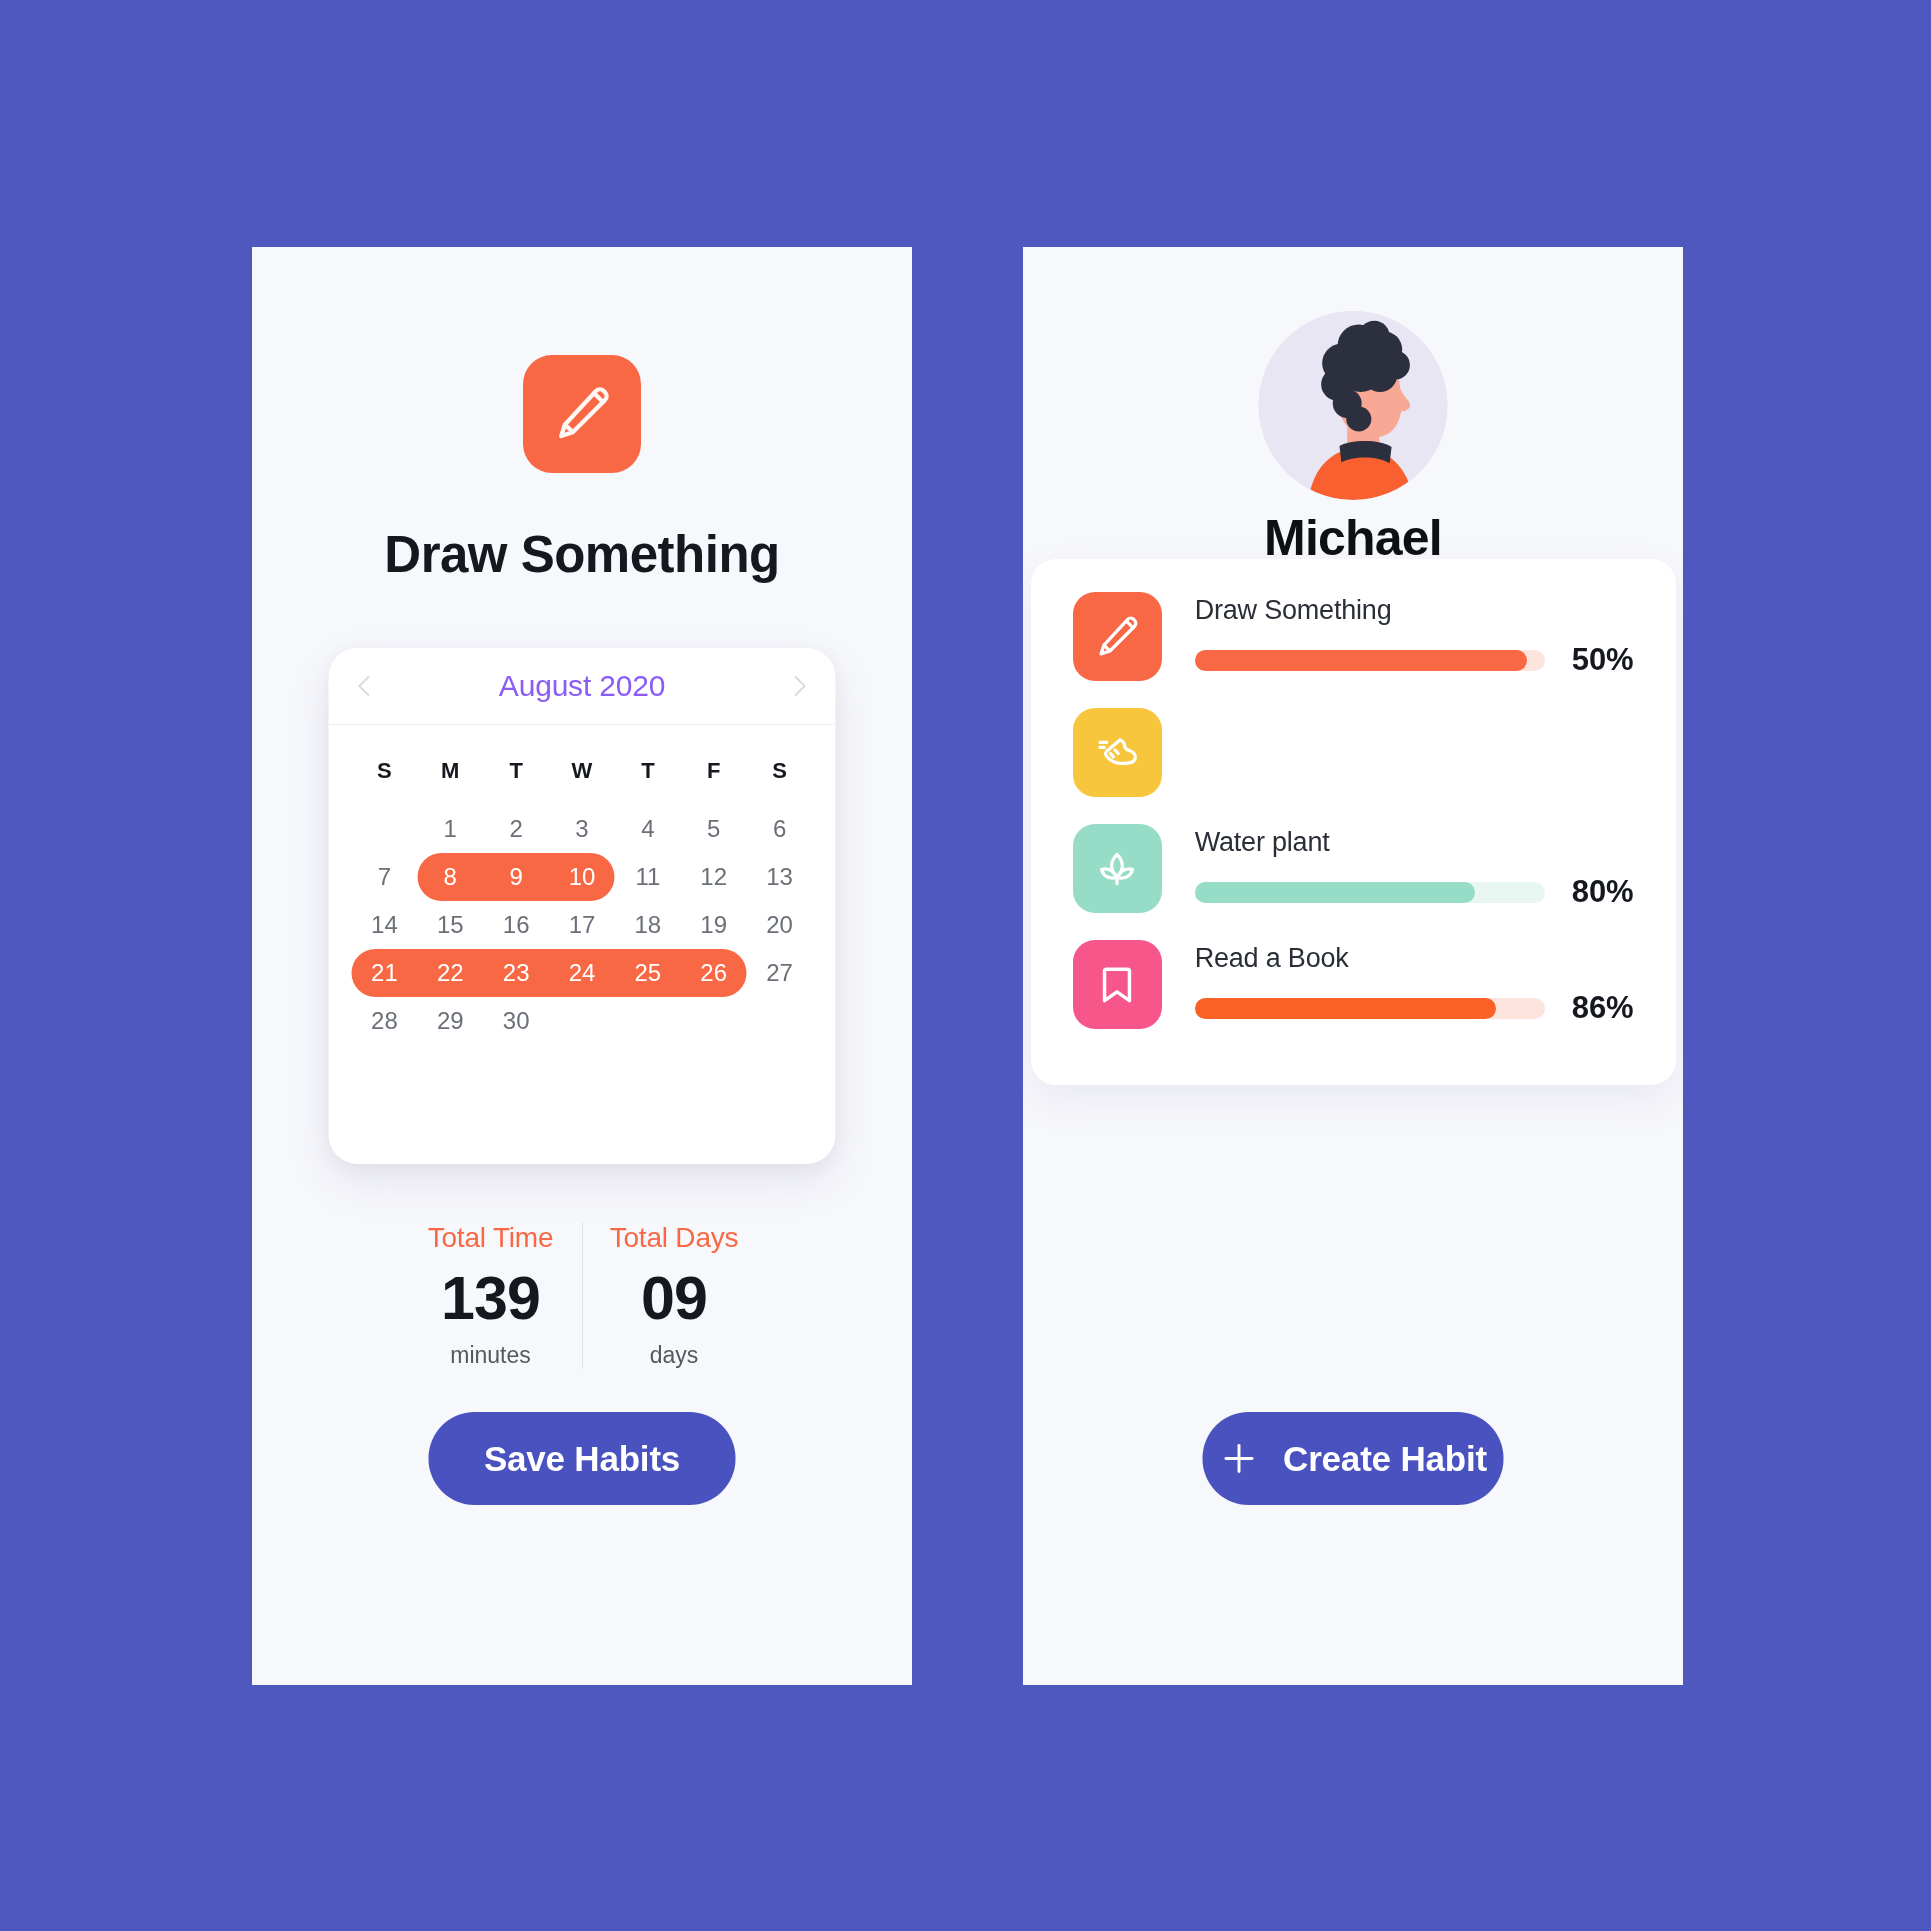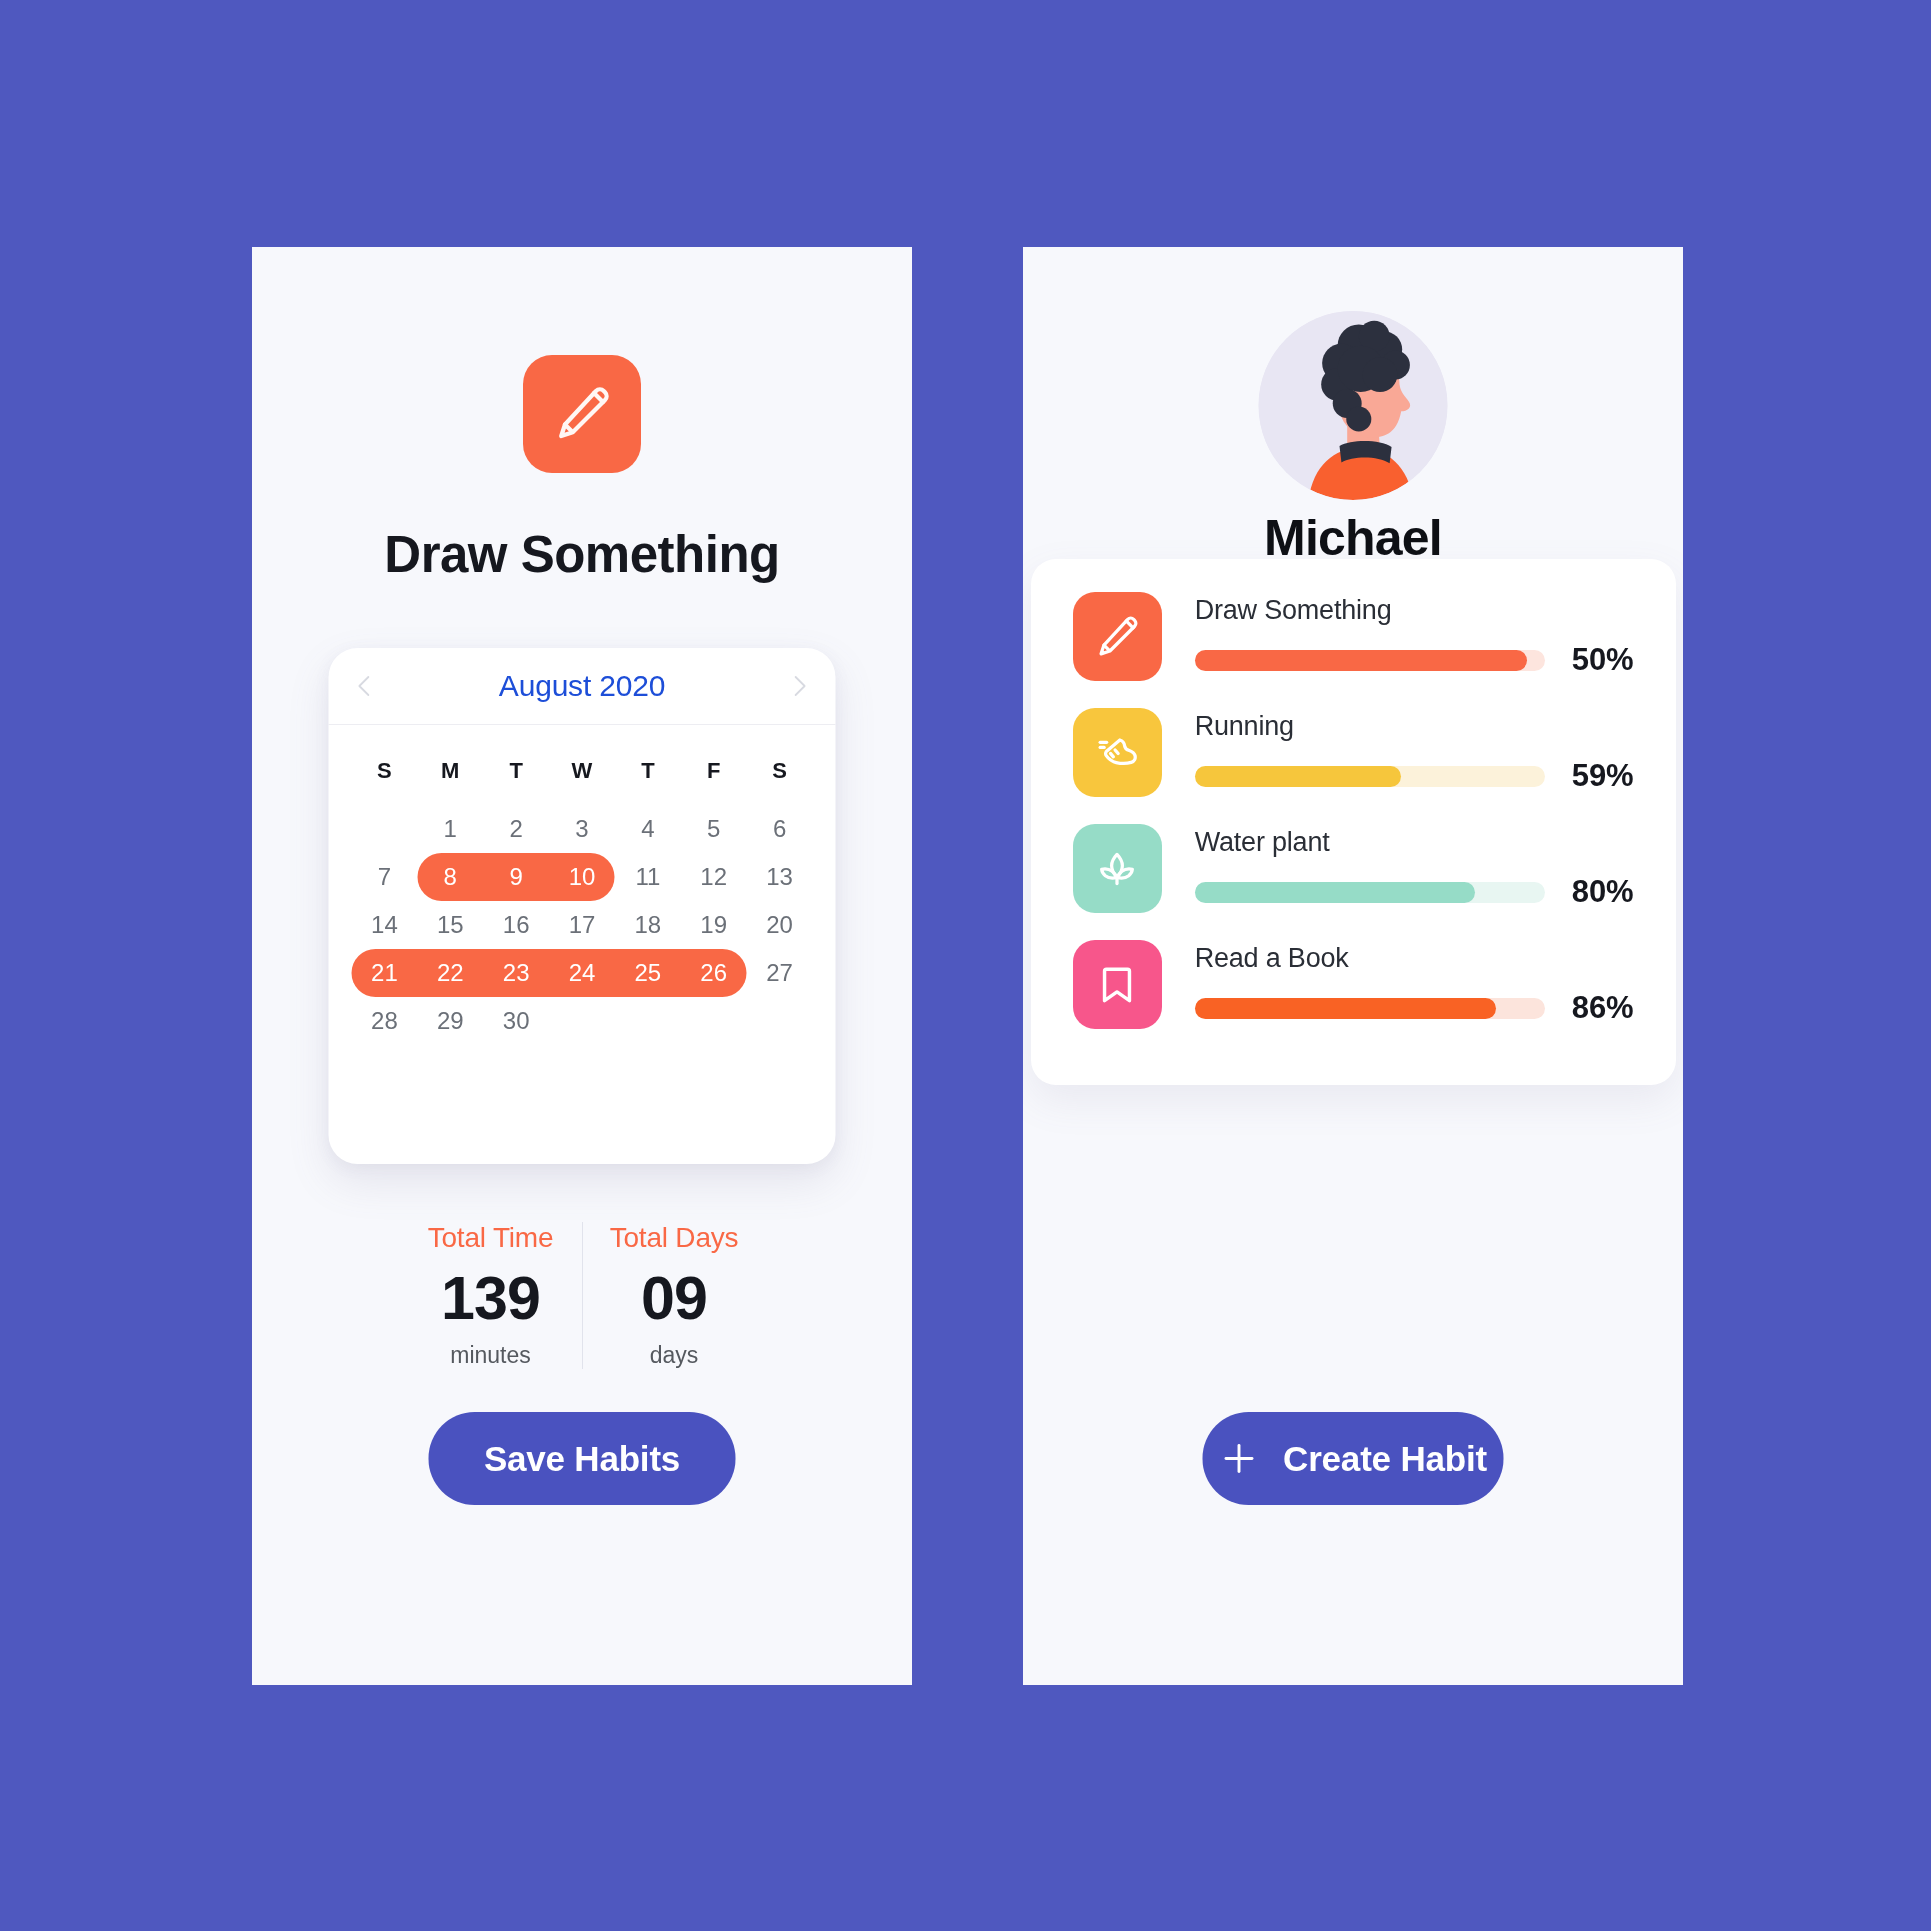--- a/index.html
+++ b/index.html
@@ -75,21 +75,21 @@
     position: relative;
     height: 77px;
     display: flex;
     align-items: center;
     justify-content: center;
     border-bottom: 1px solid #EDEDF2;
   }
   .cal-month {
     font-size: 30px;
     font-weight: 400;
-    color: #1d4ed8;
+    color: #8b5cf6;
     letter-spacing: -0.2px;
   }
   .cal-nav {
     position: absolute;
     top: 50%;
     transform: translateY(-50%);
     width: 39px; height: 39px;
     display: flex; align-items: center; justify-content: center;
     cursor: pointer;
   }
@@ -459,29 +459,20 @@
           <div class="habit-row">
             <div class="habit-icon" style="background: rgb(248, 198, 61);">
               <svg viewBox="0 0 24 24" fill="none" stroke="#FFFFFF" stroke-width="1.7" stroke-linecap="round" stroke-linejoin="round">
                 <path d="M13.5 5.2c1.6.4 2.3 1.8 2.5 3.1.2 1.3 1.1 2 2.4 2.4 1.4.5 2.6 1.2 3 2.6.4 1.6-.3 3.1-2 3.6-2 .6-5.2.7-7.8.1-2.2-.5-4-1.9-5.2-3.6-.6-.9-.4-2 .5-2.6L13.5 5.2z"></path>
                 <path d="M11 10.4l1.6 1.9"></path>
                 <path d="M8.6 12.2l1.5 1.8"></path>
                 <path d="M3.2 6.4h3.4"></path>
                 <path d="M3.2 9.1h2.1"></path>
               </svg>
             </div>
-            <div class="habit-main">
-              <div class="habit-name">Running</div>
-              <div class="habit-bar-wrap">
-                <div class="habit-track" style="background: rgb(252, 242, 218);">
-                  <div class="habit-fill" style="width: 59%; background: rgb(246, 198, 60);"></div>
-                </div>
-                <div class="habit-pct">59%</div>
-              </div>
-            </div>
           </div>
           <div class="habit-row">
             <div class="habit-icon" style="background: rgb(150, 220, 199);">
               <svg viewBox="0 0 24 24" fill="none" stroke="#FFFFFF" stroke-width="1.7" stroke-linecap="round" stroke-linejoin="round">
                 <path d="M12 16.4c-1.9-2.1-2.8-4.2-2.8-6.1C9.2 8 10.4 6.1 12 4.4c1.6 1.7 2.8 3.6 2.8 5.9 0 1.9-.9 4-2.8 6.1z"></path>
                 <path d="M12 16.4c-2.6.7-4.7.2-6.1-.9-1.2-1-1.8-2.3-1.9-3.3 1.7-.4 3.8-.2 5.4 1 1.1.8 2 1.9 2.6 3.2z"></path>
                 <path d="M12 16.4c2.6.7 4.7.2 6.1-.9 1.2-1 1.8-2.3 1.9-3.3-1.7-.4-3.8-.2-5.4 1-1.1.8-2 1.9-2.6 3.2z"></path>
                 <path d="M12 16.4v3.2"></path>
               </svg>
             </div>

